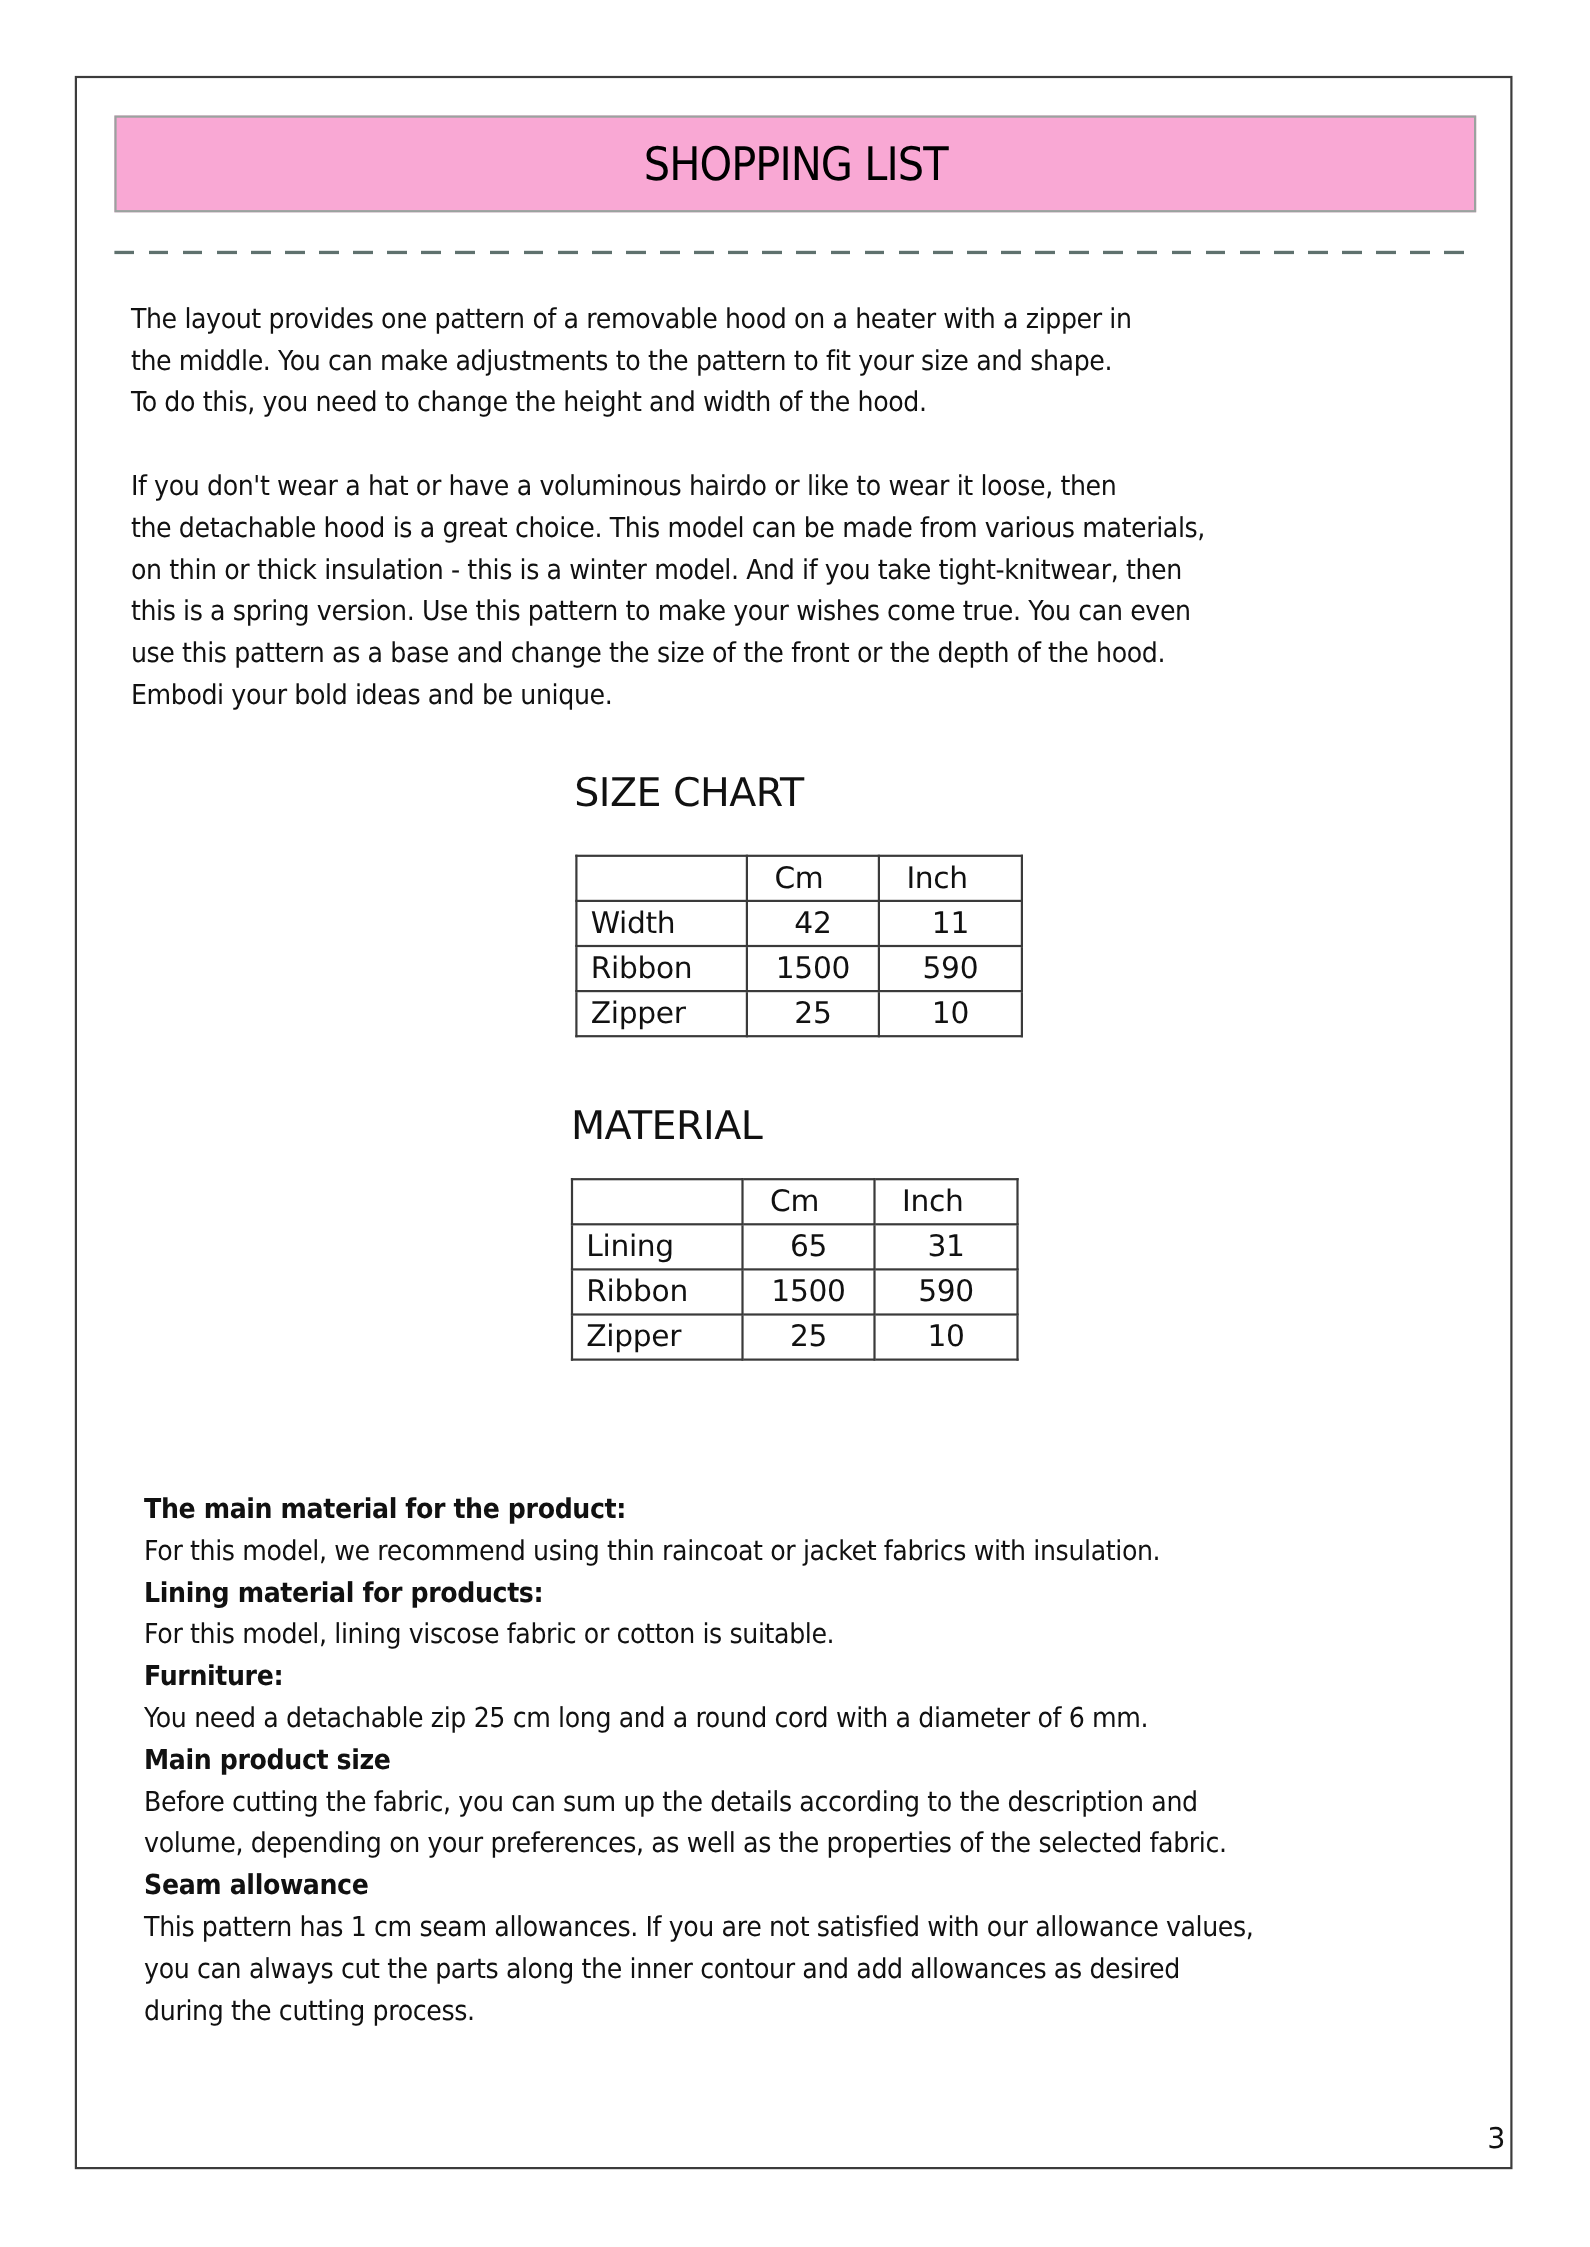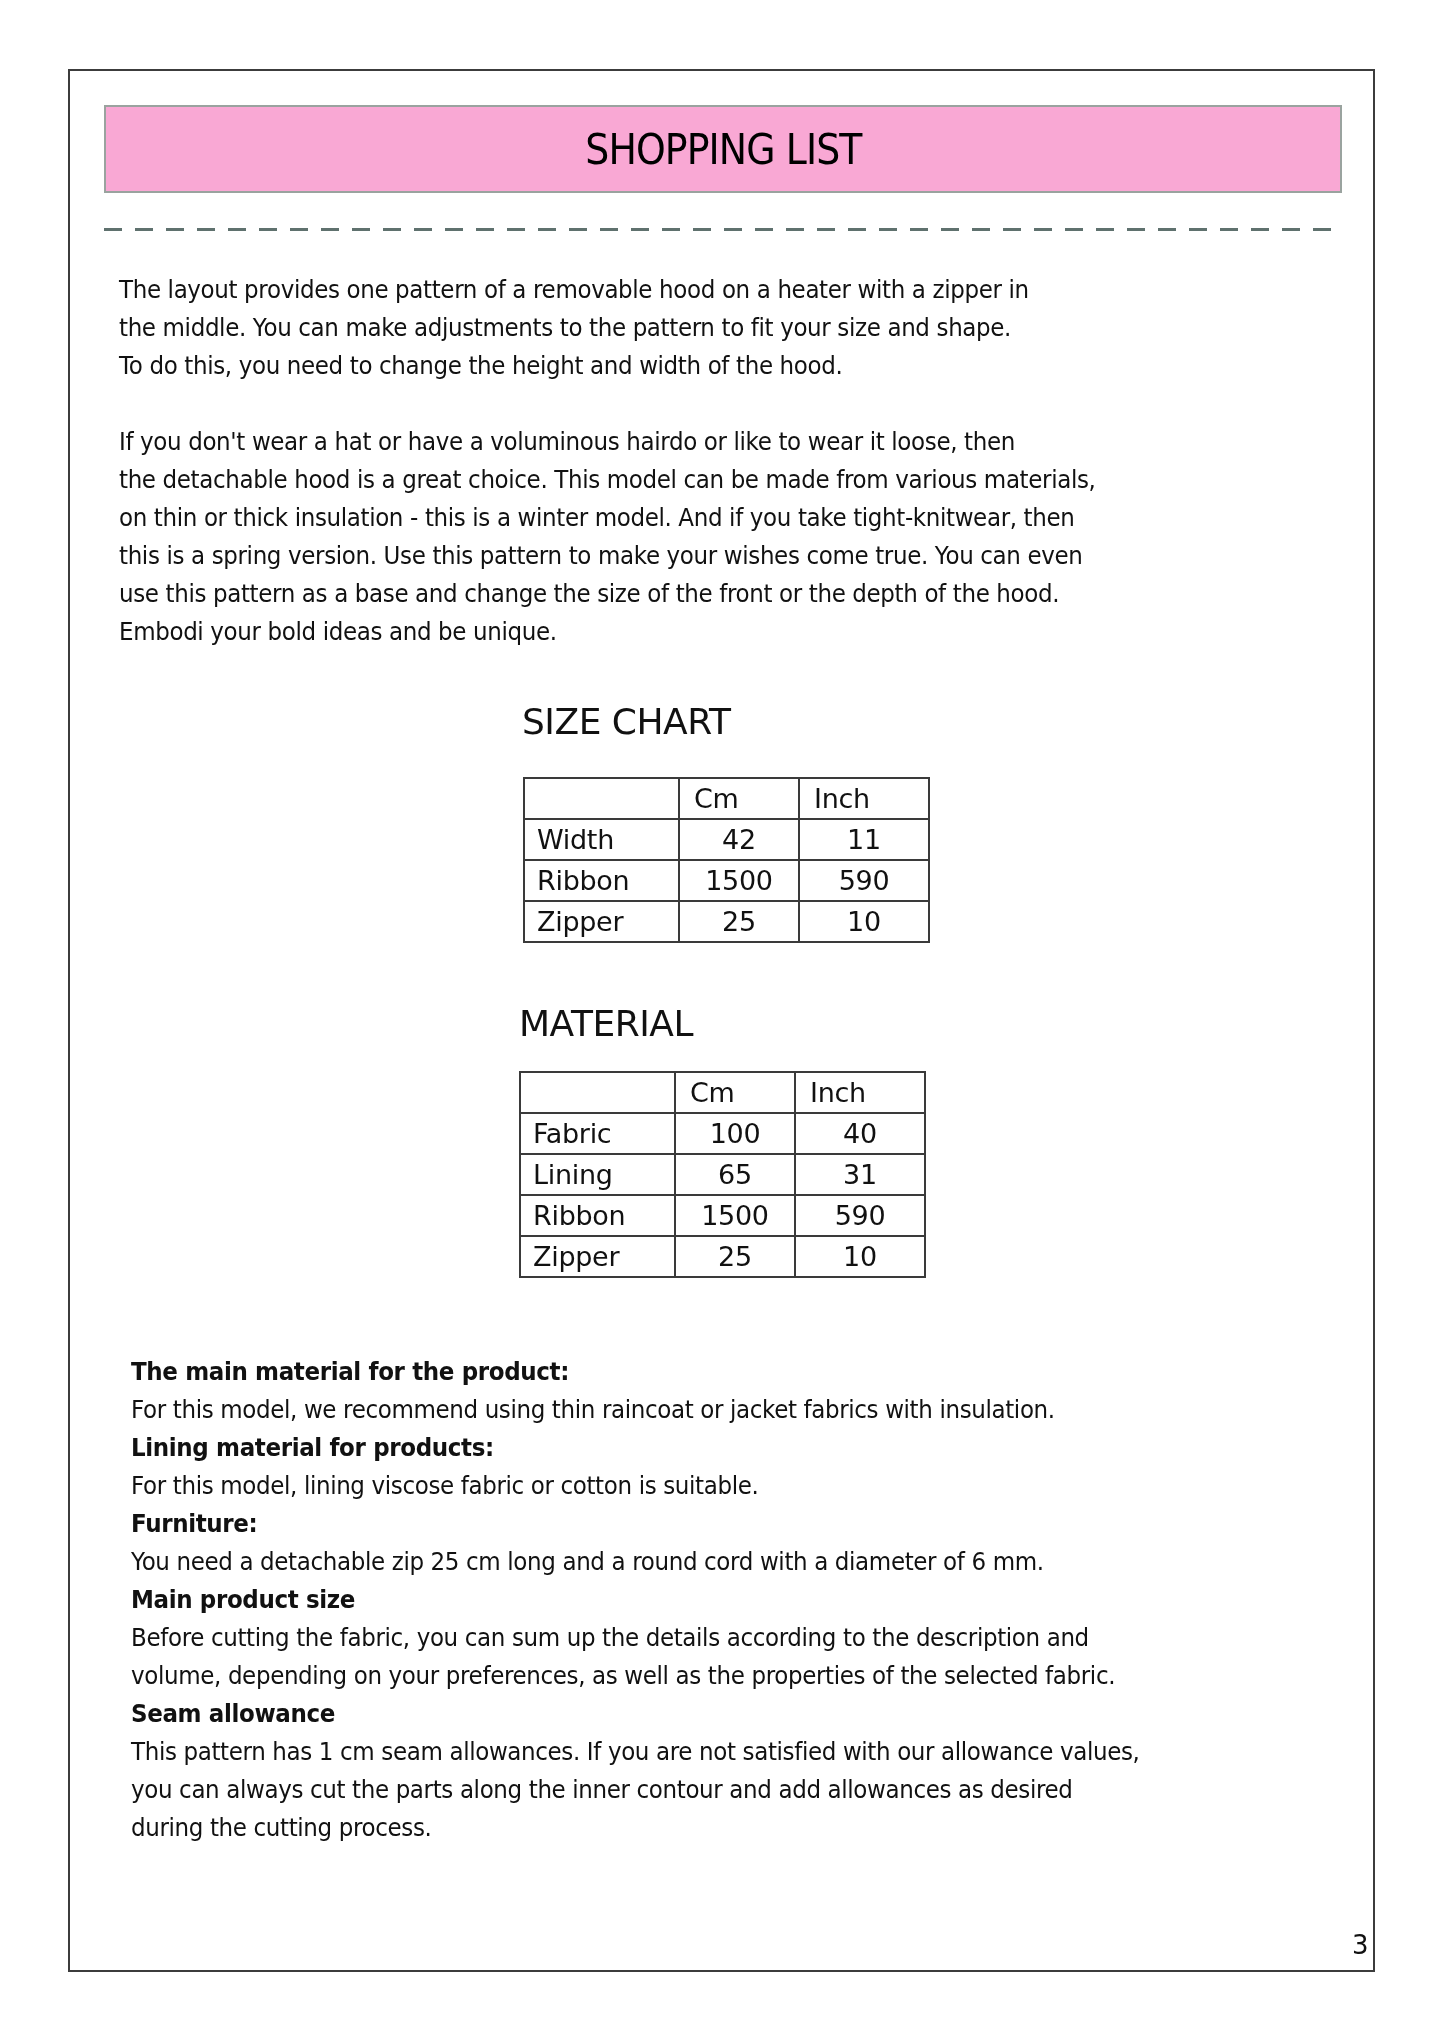--- a/index.html
+++ b/index.html
@@ -40,21 +40,21 @@
   .h-mat { left: 519px; top: 1003px; }
   table.grid {
     position: absolute; border-collapse: collapse;
     font-size: 27px; letter-spacing: -0.3px;
   }
   table.grid td {
     border: 2px solid #3a3a3a; height: 41px; padding: 0 0 0 12px;
     box-sizing: border-box; vertical-align: middle; white-space: nowrap;
   }
   table.grid td.num { text-align: center; padding: 0; }
-  table.grid td.hdr { padding-left: 14px; }
+  table.grid td.hdr { padding-left: 24px; }
   .t-size { left: 523px; top: 777px; }
   .t-mat { left: 519px; top: 1071px; }
   .col1 { width: 155px; }
   .col2 { width: 120px; }
   .col3 { width: 130px; }
   .details {
     position: absolute; left: 131px; top: 1353px; width: 1250px;
     font-size: 25px; line-height: 38px; letter-spacing: -0.4px;
     transform-origin: left top; transform: scaleX(0.92);
   }
@@ -120,25 +120,20 @@
 <div class="section-heading h-mat">MATERIAL</div>
 
 <table class="grid t-mat">
   <tbody>
       <tr>
     <td class="col1 hdr"></td>
     <td class="col2 hdr">Cm</td>
     <td class="col3 hdr">Inch</td>
   </tr>
   <tr>
-    <td>Fabric</td>
-    <td class="num">100</td>
-    <td class="num">40</td>
-  </tr>
-  <tr>
     <td>Lining</td>
     <td class="num">65</td>
     <td class="num">31</td>
   </tr>
   <tr>
     <td>Ribbon</td>
     <td class="num">1500</td>
     <td class="num">590</td>
   </tr>
   <tr>

